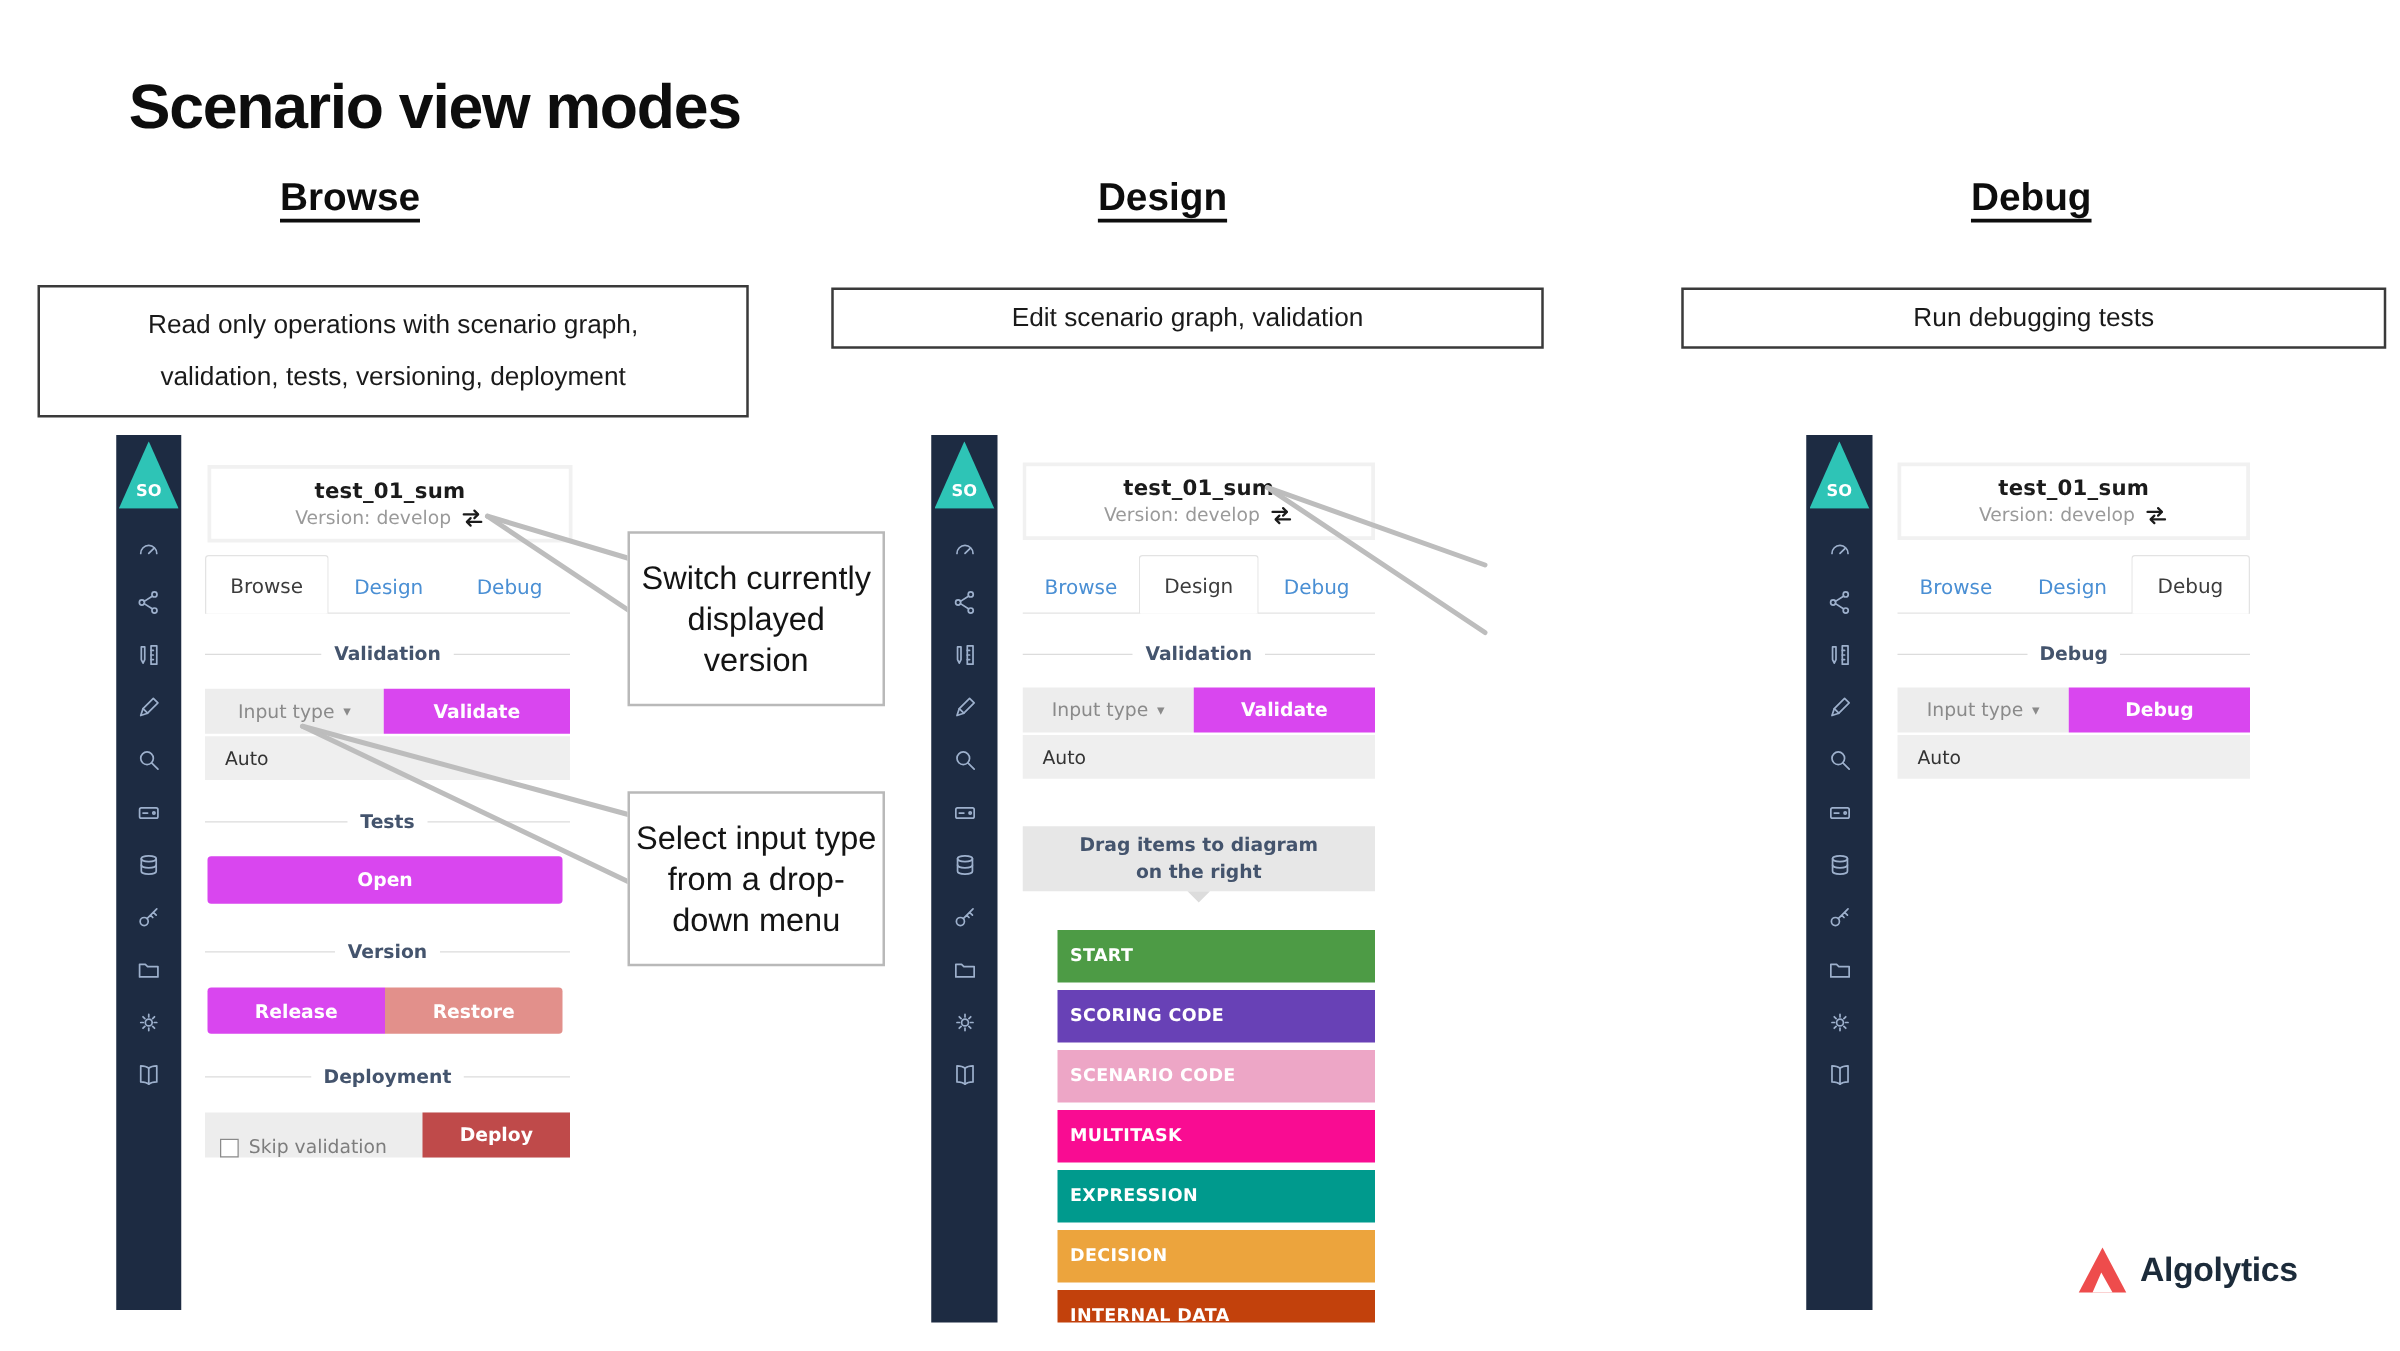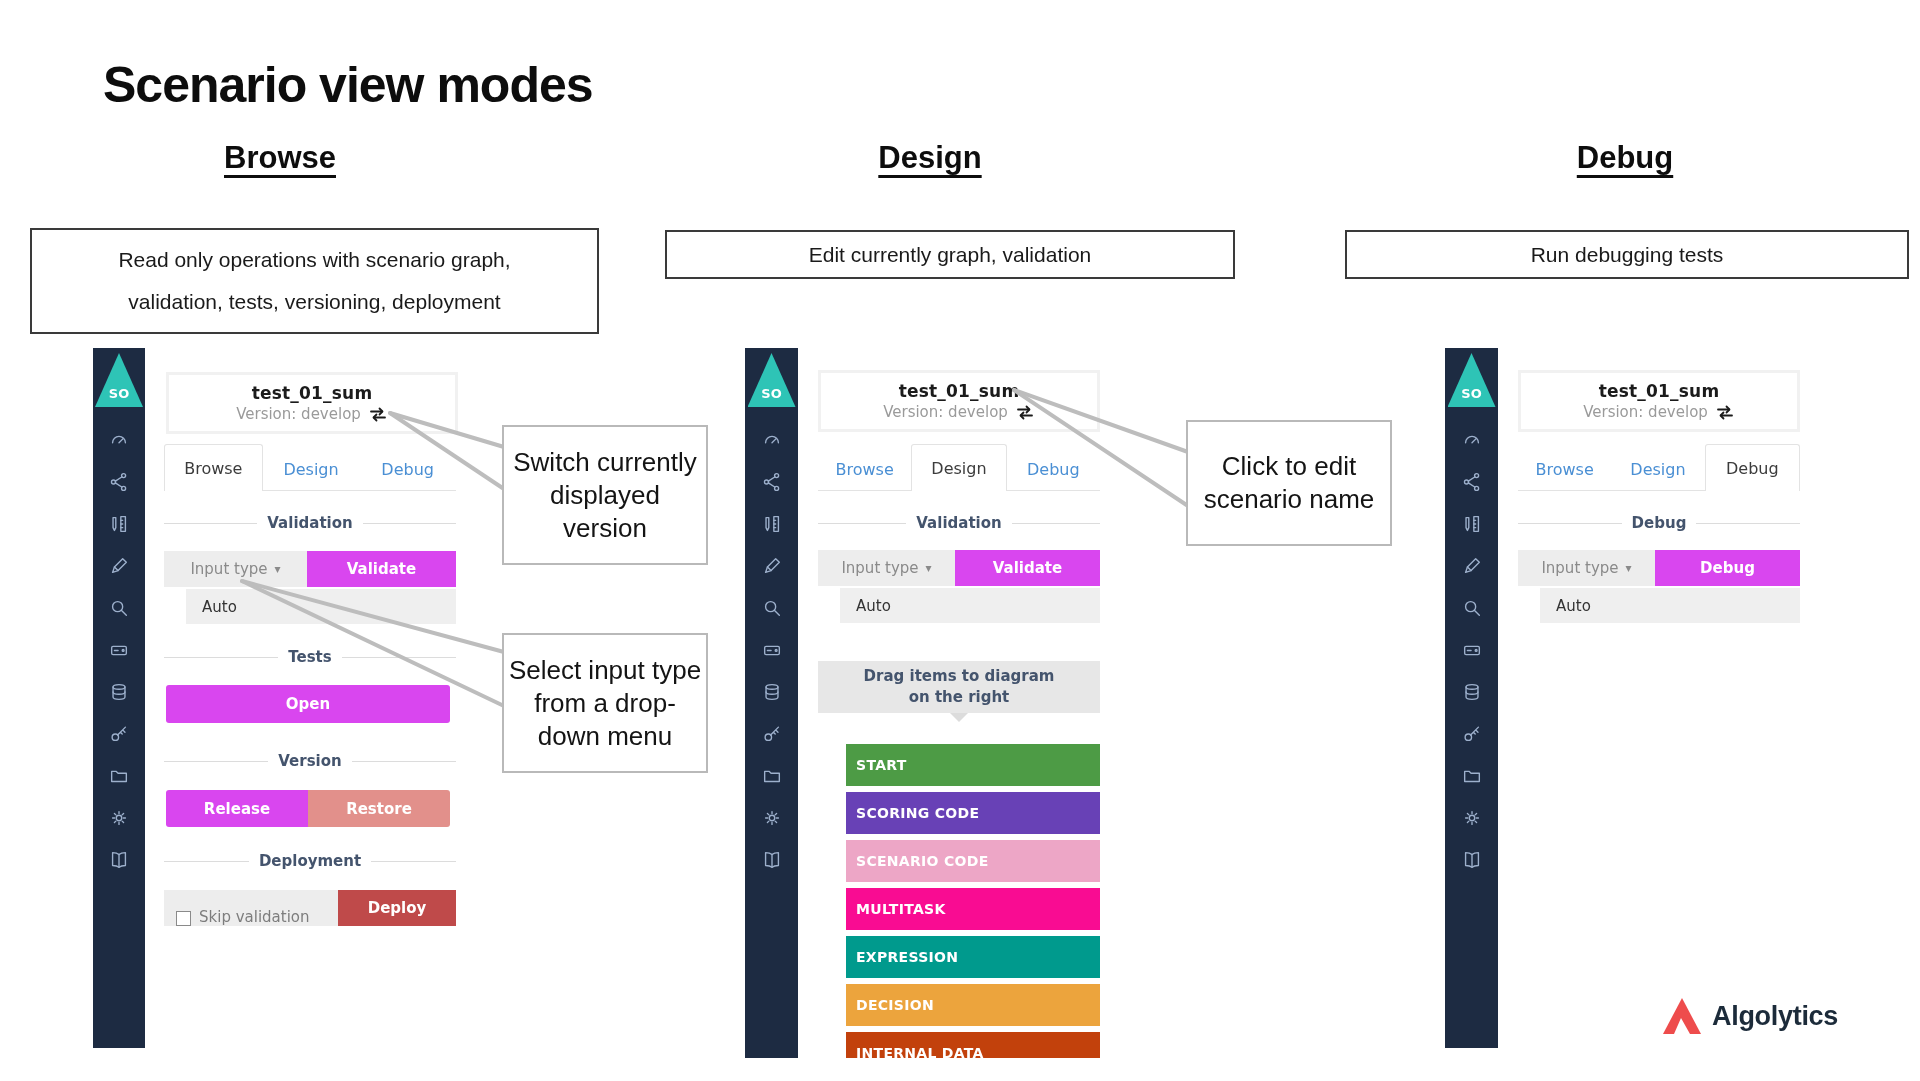--- a/index.html
+++ b/index.html
@@ -52,21 +52,21 @@
 
   .input-row{position:absolute;left:0;right:0;display:flex;}
   .dropdown{background:#ededed;display:flex;align-items:center;justify-content:center;gap:7px;
             font-size:15px;color:#8a8a8a;cursor:pointer;}
   .caret{font-size:12px;color:#8a8a8a;}
   .btn{display:flex;align-items:center;justify-content:center;color:#fff;font-size:15px;font-weight:700;}
   .btn-blue{background:#d946ef;}
   .btn-salmon{background:#e2908b;}
   .btn-red{background:#bf4a4a;}
   .auto-row{position:absolute;left:0;right:0;background:#efefef;display:flex;align-items:center;
-            padding-left:16px;box-sizing:border-box;font-size:15px;color:#333;margin-left:22px;}
+            padding-left:16px;box-sizing:border-box;font-size:15px;color:#333;}
   .round{border-radius:3px;}
 
   .deploy-row{position:absolute;background:#ededed;display:flex;align-items:flex-end;
               padding-left:12px;box-sizing:border-box;}
   .checkbox{width:13px;height:13px;border:1.5px solid #8a8a8a;background:#fff;margin-right:8px;flex:none;}
   .skip-label{font-size:15px;color:#7d7d7d;}
   .deploy-btn{margin-left:auto;width:118px;height:100%;}
 
   .drag-hint{position:absolute;left:0;right:0;background:#e7e7e7;display:flex;flex-direction:column;
              align-items:center;justify-content:center;font-size:15px;font-weight:700;color:#44546d;line-height:21px;}
@@ -88,21 +88,21 @@
   <div class="abs title">Scenario view modes</div>
   <div class="abs col-heading" style="left:130px;">Browse</div>
   <div class="abs col-heading" style="left:780px;">Design</div>
   <div class="abs col-heading" style="left:1475px;">Debug</div>
 
   <div class="abs desc-box" style="left:30px;top:228px;width:565px;height:102px;">
     <span>Read only operations with scenario graph,</span>
     <span>validation, tests, versioning, deployment</span>
   </div>
   <div class="abs desc-box" style="left:665px;top:230px;width:566px;height:45px;">
-    <span>Edit currently graph, validation</span>
+    <span>Edit scenario graph, validation</span>
   </div>
   <div class="abs desc-box" style="left:1345px;top:230px;width:560px;height:45px;">
     <span>Run debugging tests</span>
   </div>
 
   <div class="abs sidebar" style="left:93px;top:348px;width:52px;height:700px;">
   <div class="side-logo">
     <div class="side-logo-tri"></div>
     <span class="side-logo-text">SO</span>
   </div>
@@ -507,21 +507,20 @@
       <line x1="390" y1="413" x2="504" y2="489"></line>
       <line x1="242" y1="581" x2="504" y2="652"></line>
       <line x1="242" y1="581" x2="504" y2="706"></line>
       <line x1="1014" y1="390" x2="1188" y2="452"></line>
       <line x1="1014" y1="390" x2="1188" y2="506"></line>
     </g>
   </svg>
 
   <div class="abs callout" style="left:502px;top:425px;width:206px;height:140px;">Switch currently displayed version</div>
   <div class="abs callout" style="left:502px;top:633px;width:206px;height:140px;">Select input type from a drop-down menu</div>
-  <div class="abs callout" style="left:1186px;top:420px;width:206px;height:126px;">Click to edit scenario name</div>
 
   <div class="abs brand" style="left:1662px;top:996px;">
     <svg width="40" height="40" viewBox="0 0 40 40">
       <polygon points="20,2 39,38 1,38" fill="#ee4c4c"></polygon>
       <polygon points="19,22 28,38 12,38" fill="#ffffff"></polygon>
     </svg>
     <span class="brand-text">Algolytics</span>
   </div>
 
 </div>

